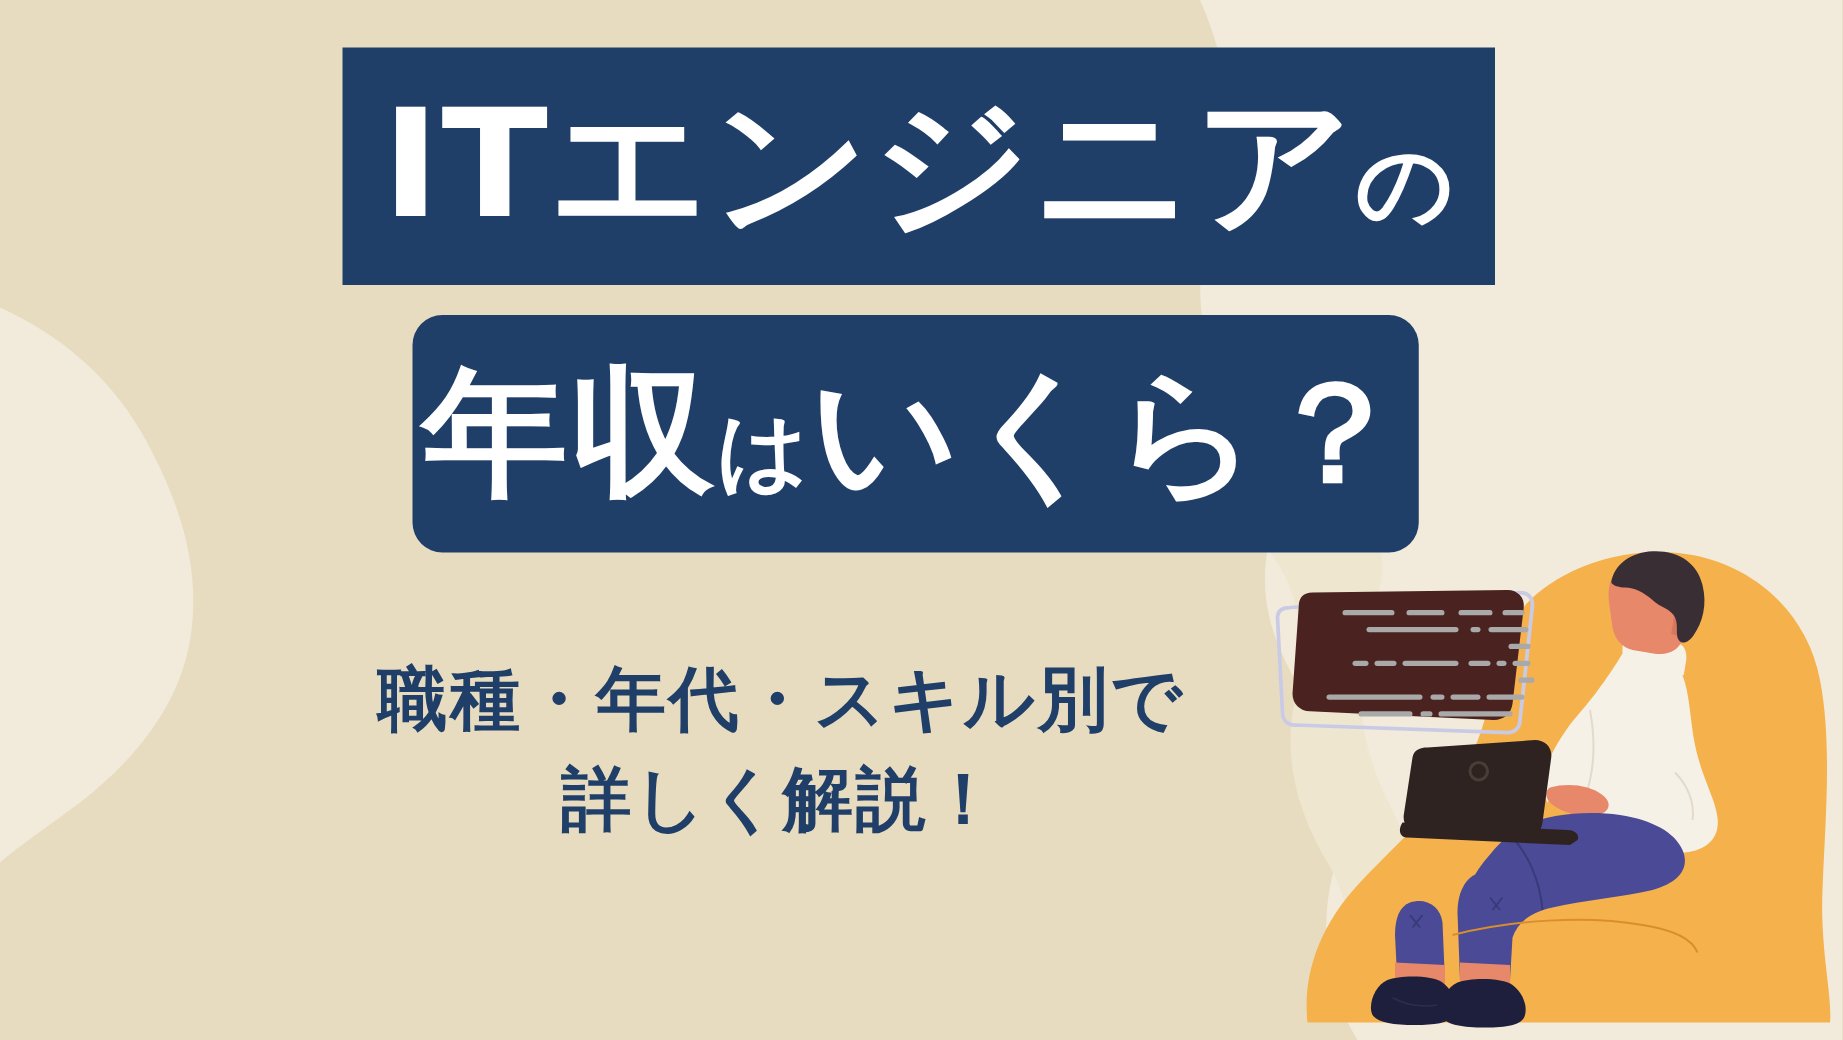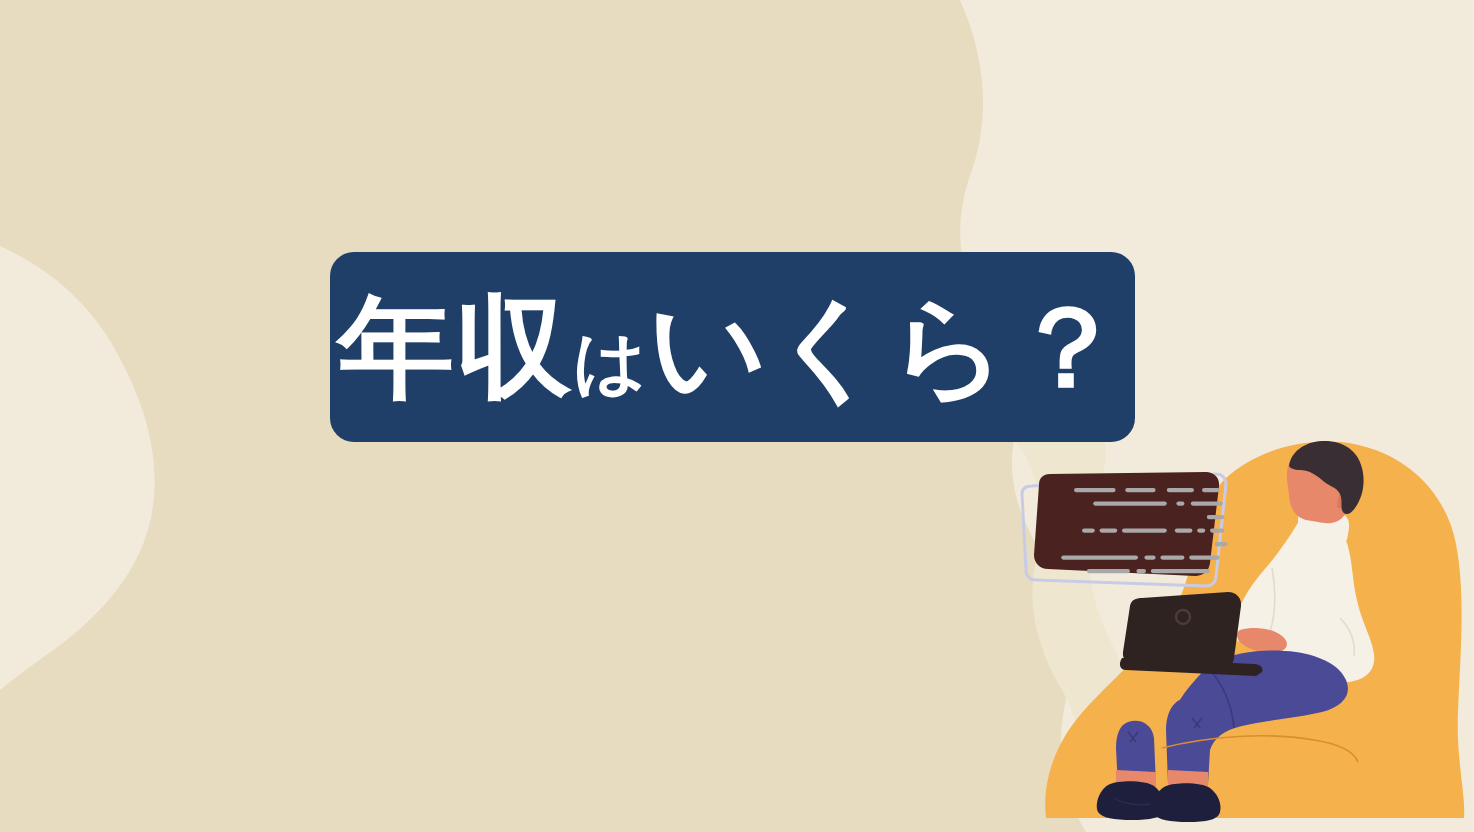--- a/index.html
+++ b/index.html
@@ -91,30 +91,38 @@
              C40,660 16,676 0,690 Z"></path>
 
     <path fill="#EFE6D0" d="M1014,440 C1040,470 1046,516 1036,560
              C1026,606 1038,650 1062,690
              C1080,720 1086,762 1080,800
              L1140,800 C1146,742 1134,686 1110,640
              C1086,592 1082,540 1098,490
              C1106,466 1108,452 1104,440 Z"></path>
   </svg>
 
+  <div class="hl-box" id="hl-box-1">
+    <div class="hl-text" id="hl-text-1">
+      <span>ITエンジニア</span>
+        <span class="hl-small">の</span>
+    </div>
+  </div>
 
   <div class="hl-box" id="hl-box-2">
     <div class="hl-text" id="hl-text-2" style="font-size: 112px;">
       <span>年収</span>
         <span class="hl-small">は</span>
         <span>いくら？</span>
     </div>
   </div>
 
   <div id="subtitle">
+    <span class="sub-line">職種・年代・スキル別で</span>
+    <span class="sub-line">詳しく解説！</span>
   </div>
 
   <div id="illustration">
     <svg width="464" height="402" viewBox="0 0 464 402" aria-hidden="true">
 
       <path fill="#F5B14C" d="M214,50
                C248,18 300,6 344,14
                C396,24 436,62 446,114
                C456,166 450,228 448,282
                C446,330 456,366 454,388

